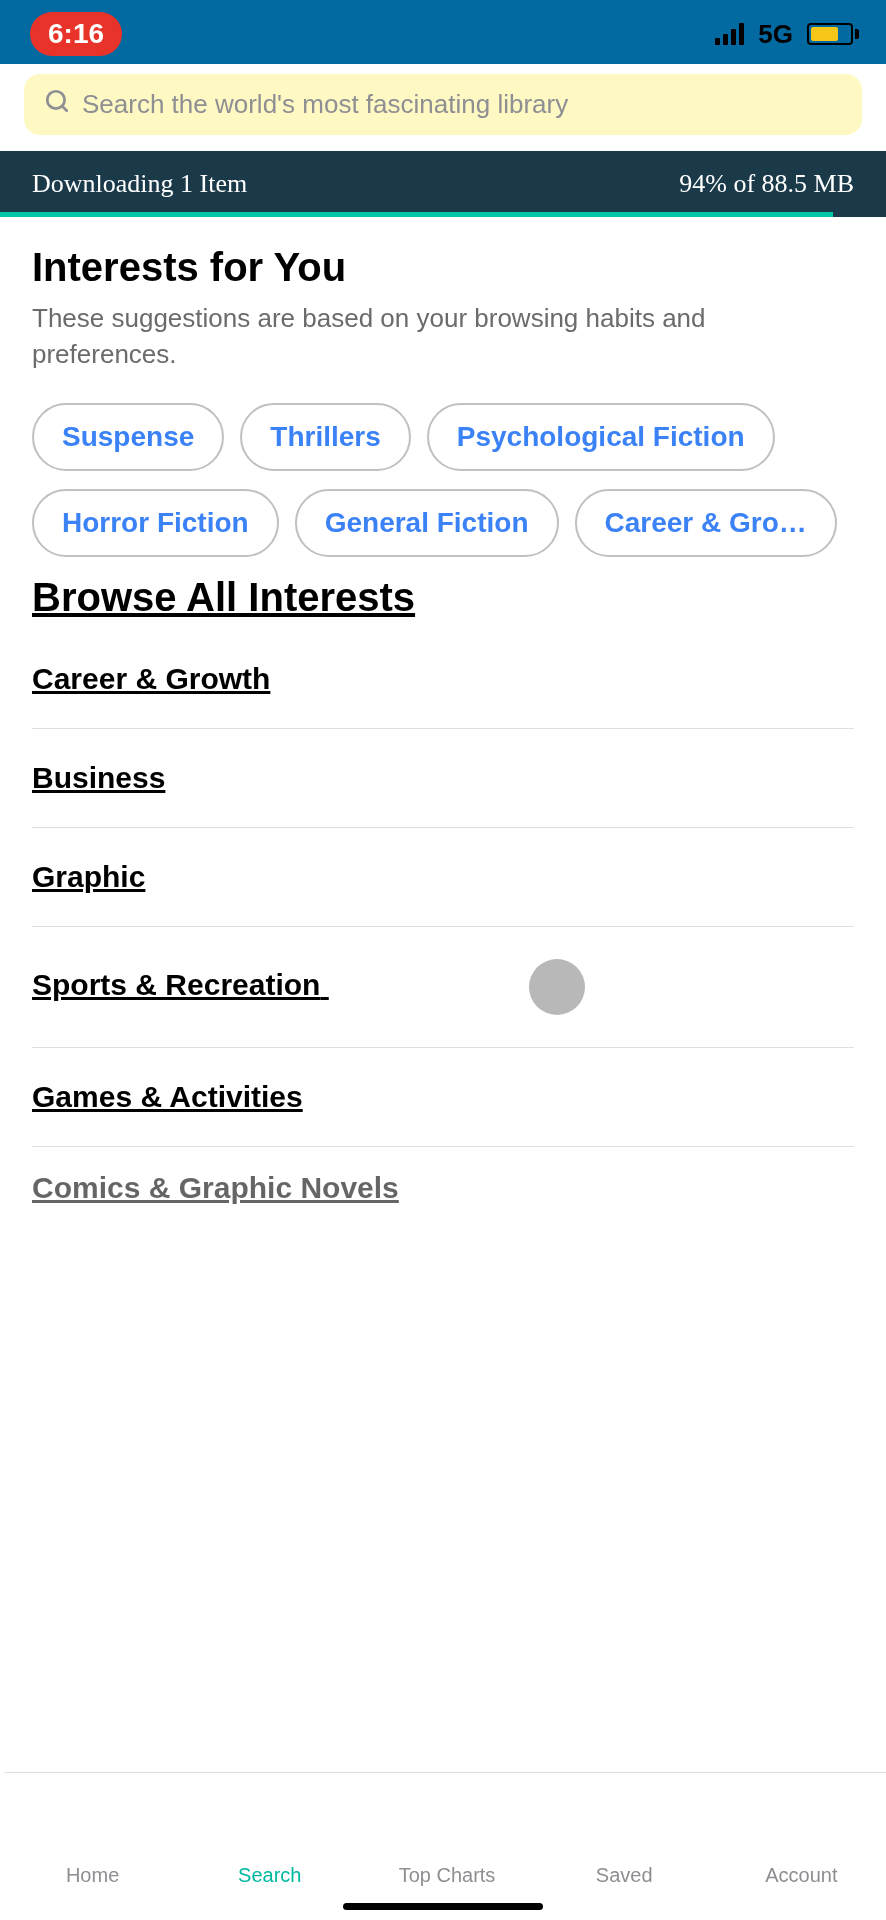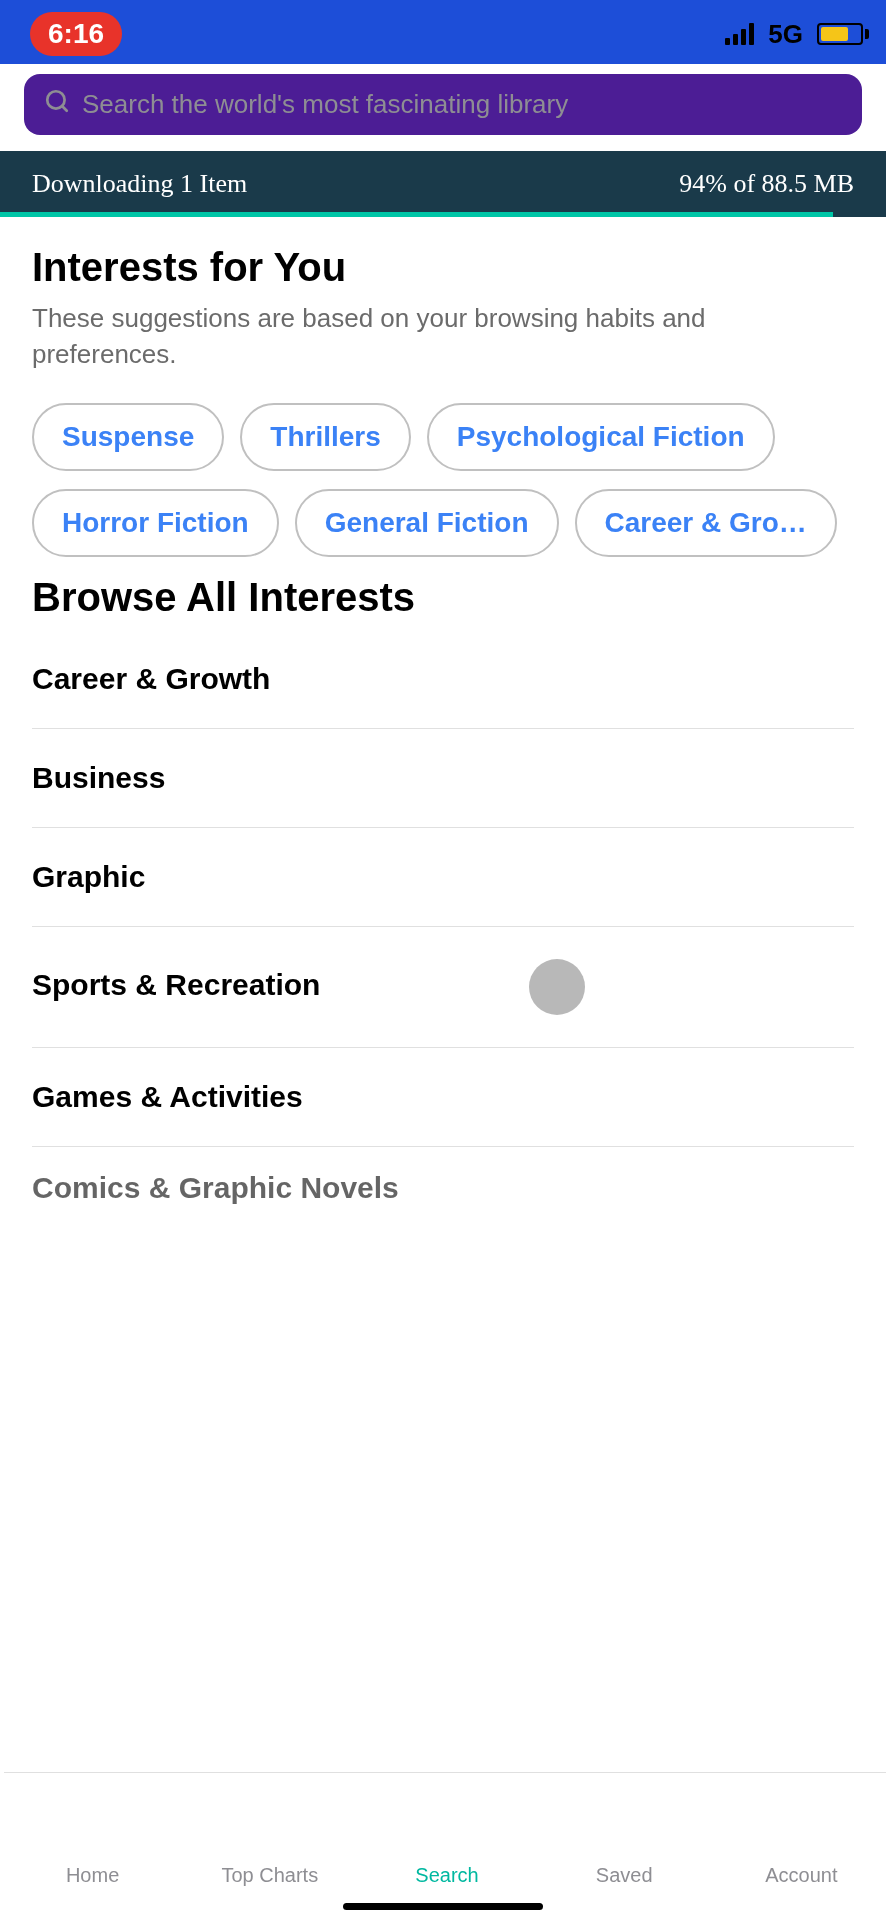--- a/index.html
+++ b/index.html
@@ -11,22 +11,22 @@
       font-family: -apple-system, BlinkMacSystemFont, 'Helvetica Neue', Arial, sans-serif;
       position: relative;
       overflow-x: hidden;
     }
 
     
     .status-bar {
       display: flex;
       align-items: center;
       justify-content: space-between;
-      padding: 12px 17px 8px 30px;
-      background: #1d4ed8;
+      padding: 12px 27px 8px 30px;
+      background: #0369a1;
       text-align: center;
     }
     .status-time {
       background: #e8332a;
       color: white;
       font-size: 28px;
       font-weight: 700;
       padding: 6px 18px;
       border-radius: 22px;
     }
@@ -82,21 +82,21 @@
     }
 
     
     .search-container {
       padding: 10px 24px 16px 24px;
       background: #ffffff;
     }
     .search-bar {
       display: flex;
       align-items: center;
-      background: #4c1d95;
+      background: #fef9c3;
       border-radius: 16px;
       padding: 14px 20px;
       gap: 12px;
     }
     .search-icon-wrap {
       color: #8e8e93;
       font-size: 26px;
     }
     .search-placeholder {
       color: #8e8e93;
@@ -168,20 +168,21 @@
       font-weight: 600;
       color: #3b82f6;
       white-space: nowrap;
       cursor: pointer;
       background: #ffffff;
     }
 
     
     .browse-section {
       margin-top: 16px;
+      text-decoration: underline;
     }
     .browse-title {
       font-size: 40px;
       font-weight: 800;
       color: #000000;
       margin-bottom: 10px;
     }
     .interest-list {
       list-style: none;
     }
@@ -348,37 +349,37 @@
     <span class="nav-icon">
       <svg viewBox="0 0 24 24" fill="none" stroke="#8e8e93" stroke-width="2" stroke-linecap="round" stroke-linejoin="round">
         <path d="M3 9l9-7 9 7v11a2 2 0 0 1-2 2H5a2 2 0 0 1-2-2z"></path>
         <polyline points="9 22 9 12 15 12 15 22"></polyline>
       </svg>
     </span>
     <span class="nav-label">Home</span>
   </div>
 
   <div class="nav-item">
+    <span class="nav-icon active">
+      <svg viewBox="0 0 24 24" fill="none" stroke="#00b8a0" stroke-width="2.2" stroke-linecap="round" stroke-linejoin="round">
+        <circle cx="11" cy="11" r="8"></circle>
+        <line x1="21" y1="21" x2="16.65" y2="16.65"></line>
+      </svg>
+    </span>
+    <span class="nav-label active">Search</span>
+  </div>
+
+  <div class="nav-item">
     <span class="nav-icon">
       <svg viewBox="0 0 24 24" fill="none" stroke="#8e8e93" stroke-width="2" stroke-linecap="round" stroke-linejoin="round">
         <polyline points="23 6 13.5 15.5 8.5 10.5 1 18"></polyline>
         <polyline points="17 6 23 6 23 12"></polyline>
       </svg>
     </span>
     <span class="nav-label">Top Charts</span>
-  </div>
-
-  <div class="nav-item">
-    <span class="nav-icon active">
-      <svg viewBox="0 0 24 24" fill="none" stroke="#00b8a0" stroke-width="2.2" stroke-linecap="round" stroke-linejoin="round">
-        <circle cx="11" cy="11" r="8"></circle>
-        <line x1="21" y1="21" x2="16.65" y2="16.65"></line>
-      </svg>
-    </span>
-    <span class="nav-label active">Search</span>
   </div>
 
   <div class="nav-item">
     <span class="nav-icon">
       <svg viewBox="0 0 24 24" fill="none" stroke="#8e8e93" stroke-width="2" stroke-linecap="round" stroke-linejoin="round">
         <path d="M19 21l-7-5-7 5V5a2 2 0 0 1 2-2h10a2 2 0 0 1 2 2z"></path>
       </svg>
     </span>
     <span class="nav-label">Saved</span>
   </div>

